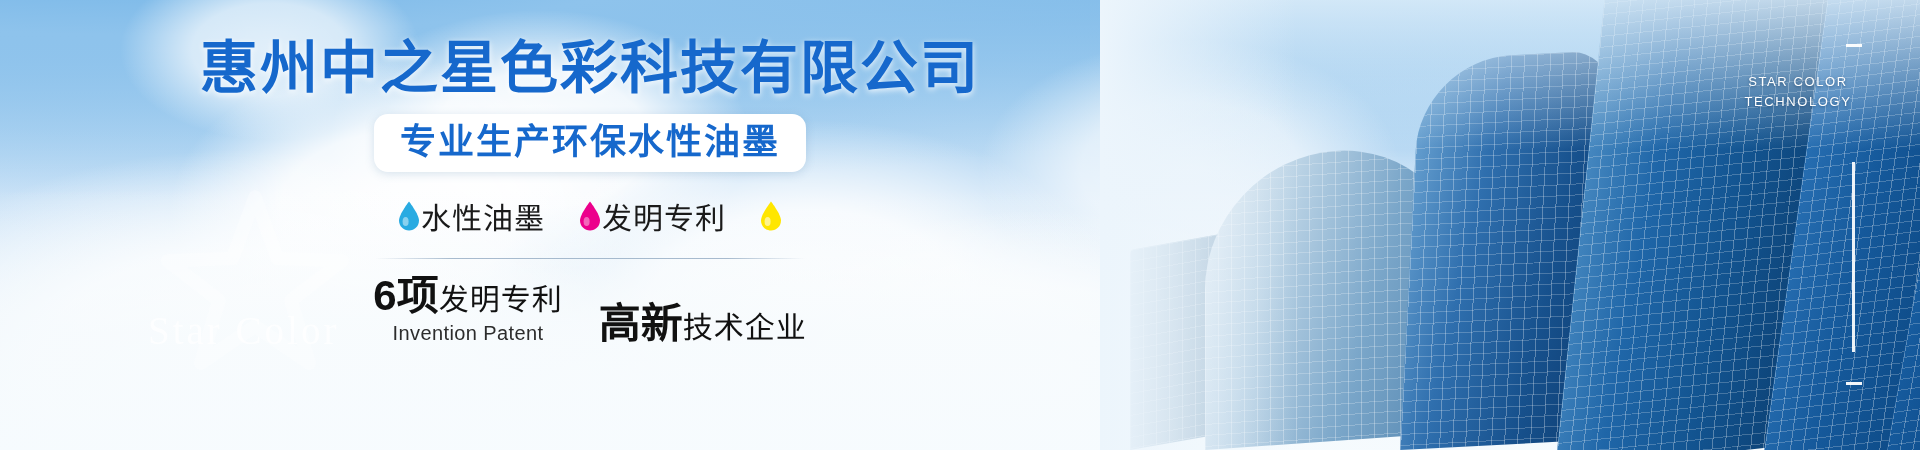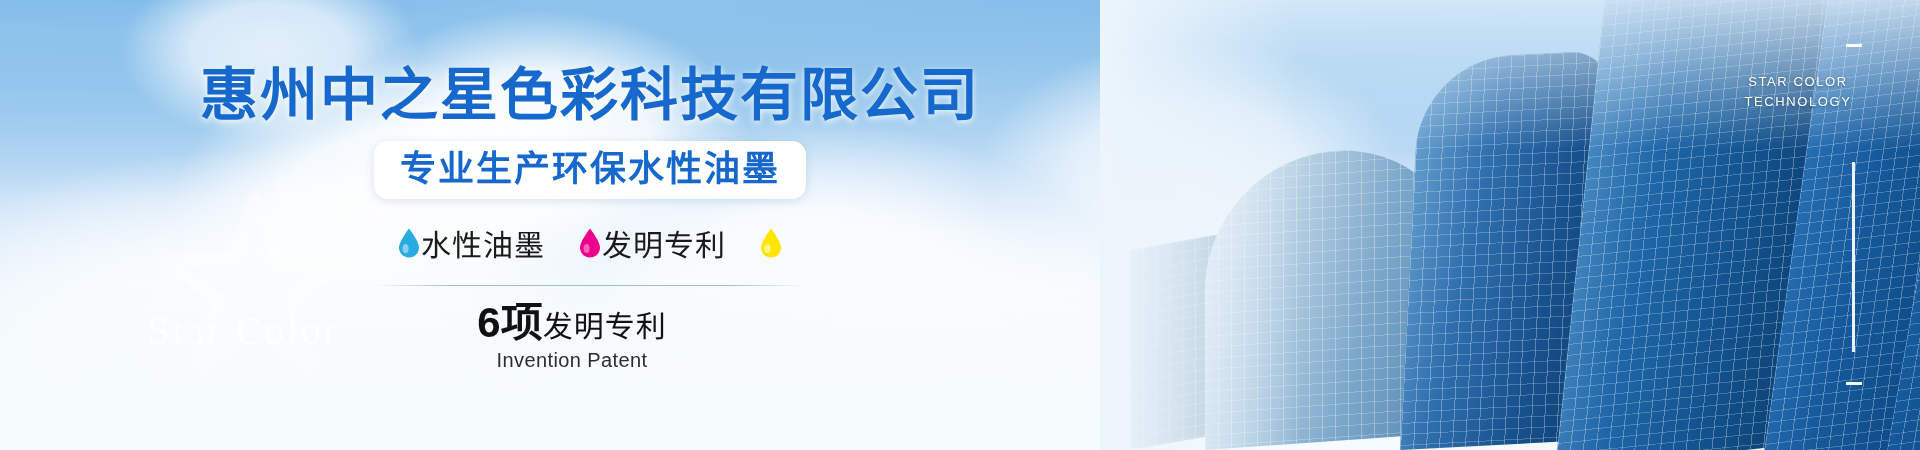--- a/index.html
+++ b/index.html
@@ -150,21 +150,21 @@
   .logo-rule{
     position:absolute; right:65px; top:162px;
     width:3px; height:190px; background:#ffffff; opacity:.92;
   }
 
   
   .content{
     position:absolute; left:0; top:0;
     width:1180px; height:450px;
     display:flex; flex-direction:column; align-items:center;
-    padding-top:66px;
+    padding-top:39px;
   }
 
   .title{
     font-size:58px; font-weight:bold;
     color:#1668cc;
     letter-spacing:2px;
     line-height:1;
     white-space:nowrap;
     text-shadow:0 2px 6px rgba(255,255,255,.85);
   }
@@ -316,18 +316,21 @@
     <div class="badges">
 
       <div class="badge">
         <div class="badge-main">
           <span class="badge-strong">6项</span><span class="badge-rest">发明专利</span>
         </div>
         <div class="badge-en">Invention Patent</div>
       </div>
 
       <div class="badge">
+        <div class="badge-main">
+          <span class="badge-strong">高新</span><span class="badge-rest">技术企业</span>
+        </div>
       </div>
 
     </div>
 
   </div>
 </div>
 
 </body></html>

